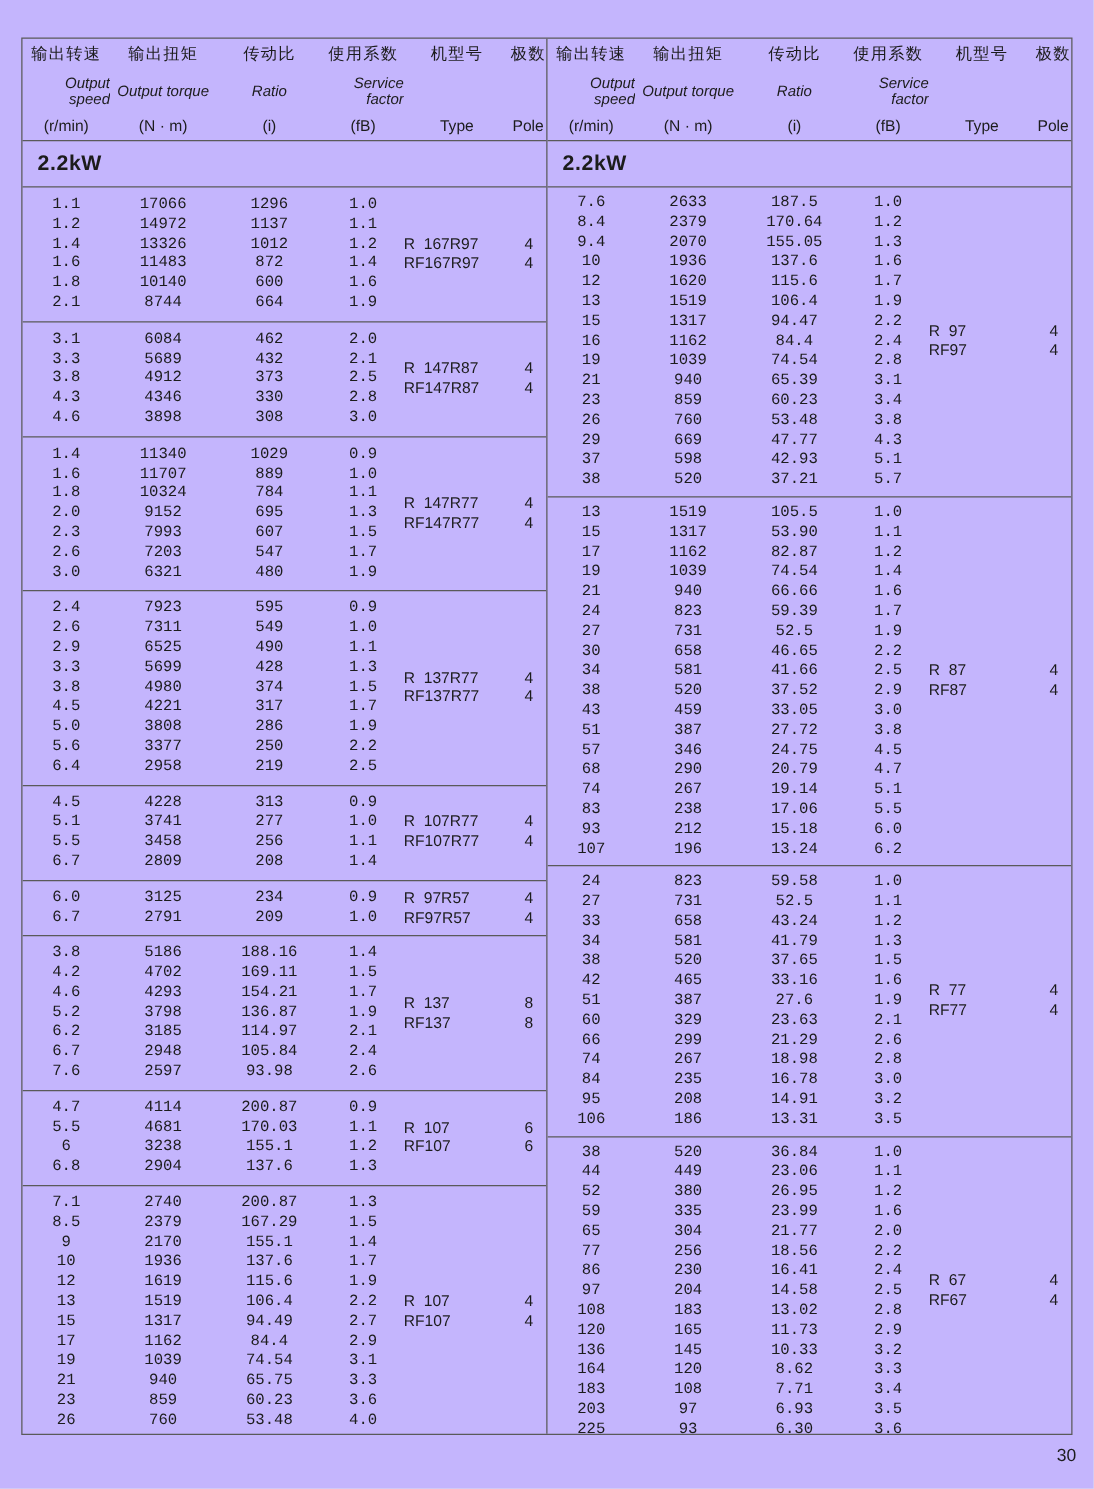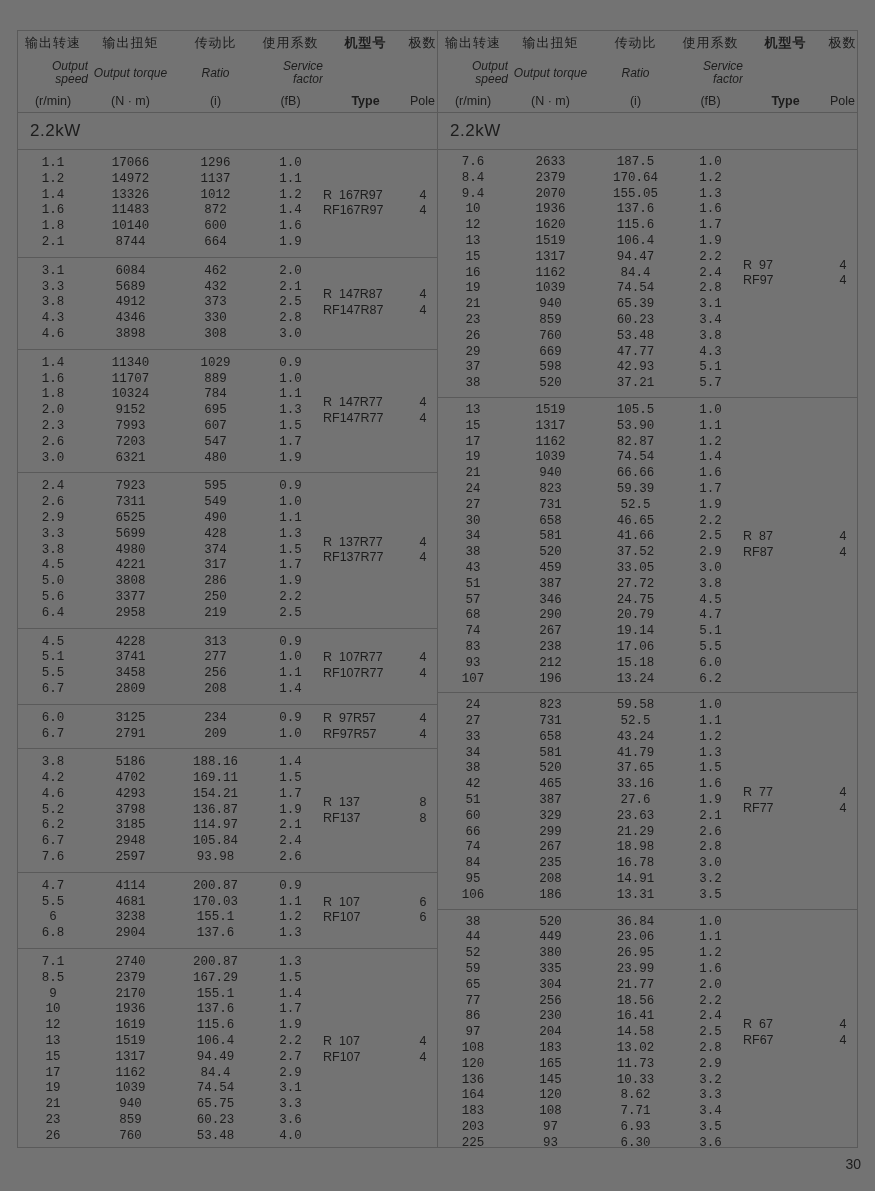--- a/index.html
+++ b/index.html
@@ -1,17 +1,17 @@
 <!DOCTYPE html>
 <html><head>
 <meta charset="utf-8">
 <style>
   html,body { margin:0; padding:0; background:#e8e8e8; }
   .page {
-    position:relative; width:875px; height:1191px; background:#737373;
+    position:relative; width:875px; height:1191px; background:#c4b5fd;
     font-family:"Liberation Sans","DejaVu Sans",sans-serif; color:#1c1c1c;
     margin:0 auto; overflow:hidden;
   }
   .table-wrap {
     position:absolute; left:17px; top:30px; width:841px; height:1118px;
     border:1px solid #5a5a5a; display:flex; box-sizing:border-box;
   }
   .half { flex:1 1 0; display:flex; flex-direction:column; min-width:0; }
   .half[data-col="0"] { border-right:1px solid #5a5a5a; }
 
@@ -21,24 +21,24 @@
   }
   .hcell {
     display:flex; flex-direction:column; justify-content:space-between;
     align-items:center; overflow:hidden;
   }
   .hcell .zh { font-size:13px; letter-spacing:1px; white-space:nowrap; }
   .hcell .en { font-size:12px; line-height:1.08; text-align:right; flex:1; display:flex; align-items:center;font-style:italic; }
   .hcell .unit { font-size:12.5px; white-space:nowrap; }
 
   .c0 { width:70px; } .c1 { width:85px; } .c2 { width:85px; }
-  .c3 { width:65px; } .c4 { width:85px;font-weight:bold; } .c5 { width:33px; flex:1; }
+  .c3 { width:65px; } .c4 { width:85px; } .c5 { width:33px; flex:1; }
 
   .section-title {
-    font-size:17px; font-weight:normal; height:36px; display:flex; align-items:center;
+    font-size:17px; font-weight:bold; height:36px; display:flex; align-items:center;
     padding-left:12px; border-bottom:1px solid #5a5a5a; letter-spacing:0.5px;
   }
   .groups { flex:1; display:flex; flex-direction:column; overflow:hidden; }
   .group { display:flex; padding:5px 0; }
   .half[data-col="0"] .group { padding:6px 0; }
   .group + .group { border-top:1px solid #5a5a5a; }
 
   .rows { width:305px;font-family:Liberation Mono, monospace; }
   .row { display:flex; line-height:15.8px; font-size:12.5px; }
   .row .c0, .row .c1, .row .c2, .row .c3 { text-align:center; }

